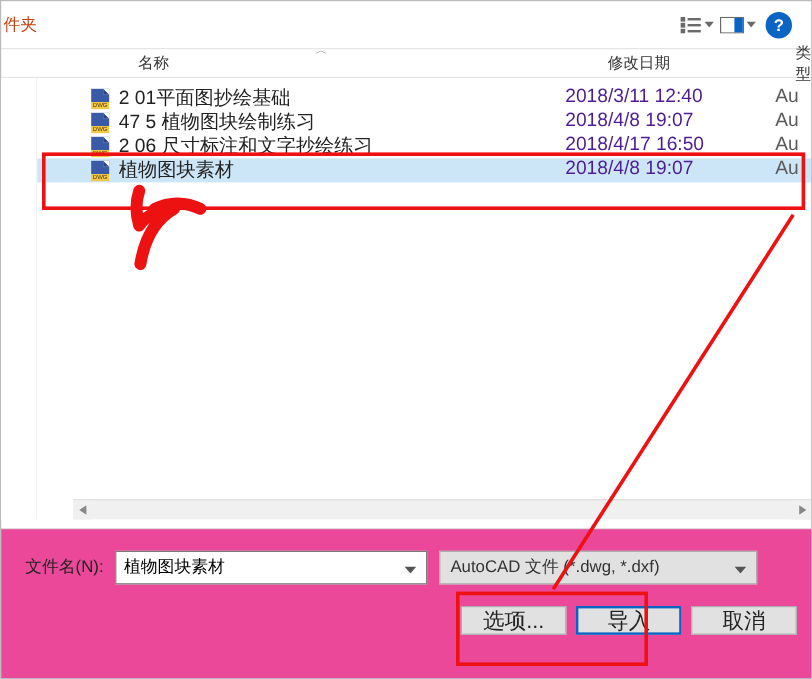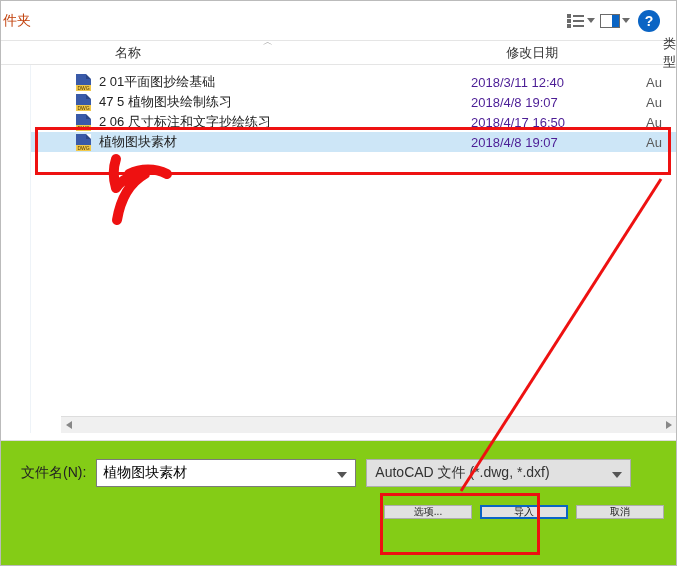--- a/index.html
+++ b/index.html
@@ -21,21 +21,21 @@
   .col-name { width: 400px; margin-left: 106px; }
   .col-date { width: 160px; }
   .col-type { flex: 1; }
   .sort-caret { position: absolute; left: 262px; top: -6px; color: #8a8a8a; font-size: 10px; }
 
   
   .filearea-wrap { position: relative; height: 368px; display: flex; }
   .leftstrip { width: 30px; border-right: 1px solid #eef3f8; background: #fff; }
   .leftstrip .sel { height: 170px; } 
   .files { flex: 1; position: relative; overflow: hidden; }
-  .row { height: 20px; display: flex; align-items: center; font-size: 13px; color: #222; padding-left: 45px; }
+  .row { height: 20px; display: flex; font-size: 16px; color: #222; padding-left: 45px; }
   .row .fname { width: 395px; display: flex; align-items: center; gap: 8px; }
   .row .fdate { width: 175px; color: #4c1d95; }
   .row .ftype { flex: 1; color: #5a5a5a; }
   .row.selected { background: #cde6f7; }
   .row-spacer { height: 7px; }
 
   .dwg-icon { width: 15px; height: 17px; background: linear-gradient(#3a5aa8 0 65%, #f1c84a 65% 100%); position: relative; flex: 0 0 15px; }
   .dwg-icon::before { content:""; position:absolute; top:0; right:0; width:0; height:0; border-top:5px solid #fff; border-left:5px solid #2a4688; }
   .dwg-icon::after { content:"DWG"; position:absolute; bottom:0; left:0; right:0; font-size:5px; text-align:center; color:#4d3600; line-height:6px; }
 
@@ -45,31 +45,31 @@
   
   .scribble { position: absolute; left: 110px; top: 91px; pointer-events: none; }
   .scribble svg { overflow: visible; }
 
   
   .hscroll { position: absolute; left: 30px; right: 0; bottom: 0; height: 17px; background: #f0f0f0; border-top: 1px solid #ddd; display: flex; align-items: center; }
   .hs-btn { width: 17px; height: 17px; display: flex; align-items: center; justify-content: center; color: #666; background: #f0f0f0; }
   .hs-track { flex: 1; }
 
   
-  .bottom { position: absolute; left: 0; right: 0; bottom: 0; height: 125px; border-top: 1px solid #dcdcdc; background: #84cc16; padding: 18px 12px 0 20px; }
+  .bottom { position: absolute; left: 0; right: 0; bottom: 0; height: 125px; border-top: 1px solid #dcdcdc; background: #ec4899; padding: 18px 12px 0 20px; }
   .fn-row { display: flex; align-items: center; gap: 10px; }
   .fn-label { font-size: 14px; color: #222; white-space: nowrap; }
   .fn-combobox { flex: 1; max-width: 260px; height: 28px; border: 1px solid #7a7a7a; background: #fff; display: flex; align-items: center; padding: 0 4px 0 6px; }
   .fn-combobox input { border: none; flex: 1; font-size: 14px; outline: none; background: transparent; font-family: inherit; }
   .combo-arrow { width: 18px; text-align: center; color: #555; }
   .ft-combo { width: 265px; height: 28px; border: 1px solid #adadad; background: #e1e1e1; display: flex; align-items: center; padding: 0 4px 0 8px; color: #333; font-size: 14px; }
   .ft-combo-txt { flex: 1; white-space: nowrap; overflow: hidden; }
 
   .btn-row { display: flex; justify-content: flex-end; gap: 8px; margin-top: 18px; }
-  .btn { height: 14px; min-width: 88px; border: 1px solid #adadad; background: #e1e1e1; font-size: 10px; color: #222; display: flex; align-items: center; justify-content: center; cursor: pointer; font-family: inherit; }
+  .btn { height: 24px; min-width: 88px; border: 1px solid #adadad; background: #e1e1e1; font-size: 18px; color: #222; display: flex; align-items: center; justify-content: center; cursor: pointer; font-family: inherit; }
   .btn.primary { background: #e1e1e1; border: 2px solid #0a64c4; }
 
   
   .red-btn-box { position: absolute; border: 3px solid #e11; pointer-events: none; }
 
   
   .diag-line { position: absolute; pointer-events: none; }
 </style>
 </head>
 <body>

